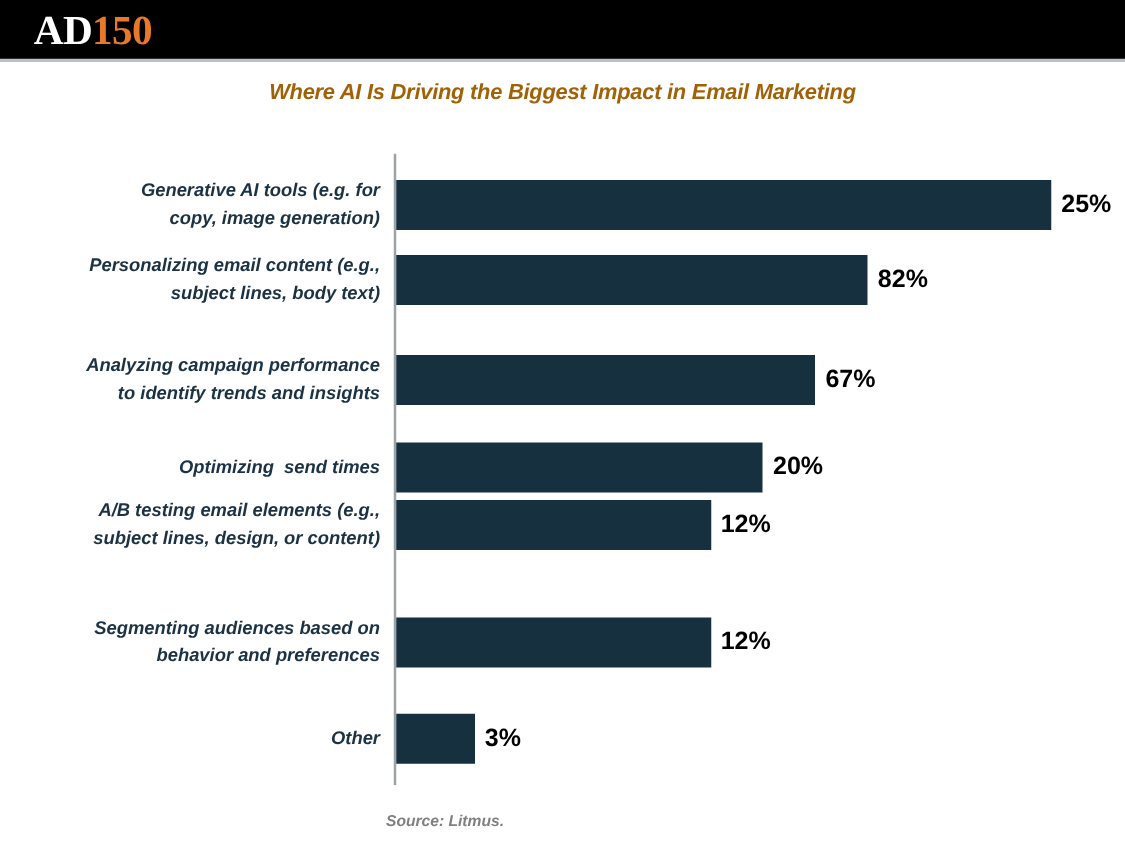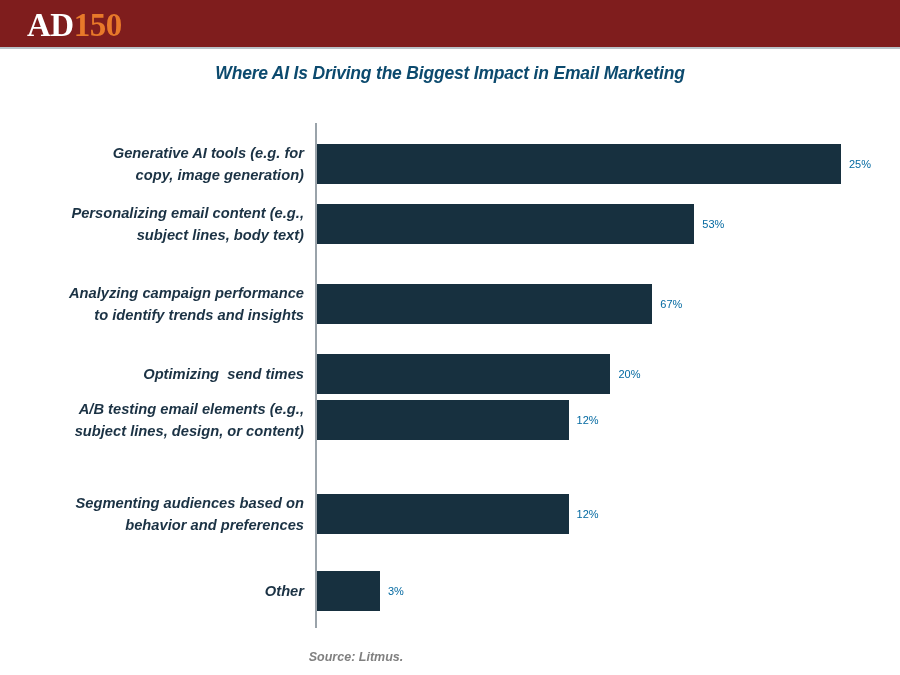--- a/index.html
+++ b/index.html
@@ -14,21 +14,21 @@
     overflow: hidden;
     position: relative;
   }
 
   
   .header {
     position: absolute;
     left: 0; top: 0;
     width: 900px;
     height: 49px;
-    background: #7f1d1d;
+    background: #000000;
     border-bottom: 2px solid #b9c2c8;
     box-sizing: border-box;
   }
   .logo {
     position: absolute;
     left: 27px;
     top: 7px;
     font-family: "Liberation Serif", serif;
     font-weight: bold;
     font-size: 33px;
@@ -43,21 +43,21 @@
   
   .chart-title {
     position: absolute;
     left: 0;
     top: 63px;
     width: 900px;
     text-align: center;
     font-size: 17.5px;
     font-weight: bold;
     font-style: italic;
-    color: #0c4a6e;
+    color: #a16207;
     letter-spacing: -0.2px;
   }
 
   
   .plot {
     position: absolute;
     left: 0;
     top: 0;
     width: 900px;
     height: 599px;
@@ -95,23 +95,23 @@
     position: absolute;
     left: 317px;
     top: 0;
     height: 40px;
     background: #17303f;
   }
   .bar-value {
     position: absolute;
     top: 50%;
     transform: translateY(-50%);
-    font-size: 11px;
-    font-weight: normal;
-    color: #0369a1;
+    font-size: 20px;
+    font-weight: bold;
+    color: #000000;
     white-space: nowrap;
   }
 
   
   .source {
     position: absolute;
     left: 0;
     top: 650px;
     width: 712px;
     text-align: center;
@@ -138,21 +138,21 @@
       <div class="row" style="top: 144px;">
         <div class="row-label">Generative AI tools (e.g. for
 copy, image generation)</div>
         <div class="bar" style="width: 524px; background: rgb(23, 48, 63);"></div>
         <div class="bar-value" style="left: 849px;">25%</div>
       </div>
       <div class="row" style="top: 204px;">
         <div class="row-label">Personalizing email content (e.g.,
 subject lines, body text)</div>
         <div class="bar" style="width: 377.28px; background: rgb(23, 48, 63);"></div>
-        <div class="bar-value" style="left: 702.28px;">53%</div>
+        <div class="bar-value" style="left: 702.28px;">82%</div>
       </div>
       <div class="row" style="top: 284px;">
         <div class="row-label">Analyzing campaign performance
 to identify trends and insights</div>
         <div class="bar" style="width: 335.36px; background: rgb(23, 48, 63);"></div>
         <div class="bar-value" style="left: 660.36px;">67%</div>
       </div>
       <div class="row" style="top: 354px;">
         <div class="row-label">Optimizing  send times</div>
         <div class="bar" style="width: 293.44px; background: rgb(23, 48, 63);"></div>

